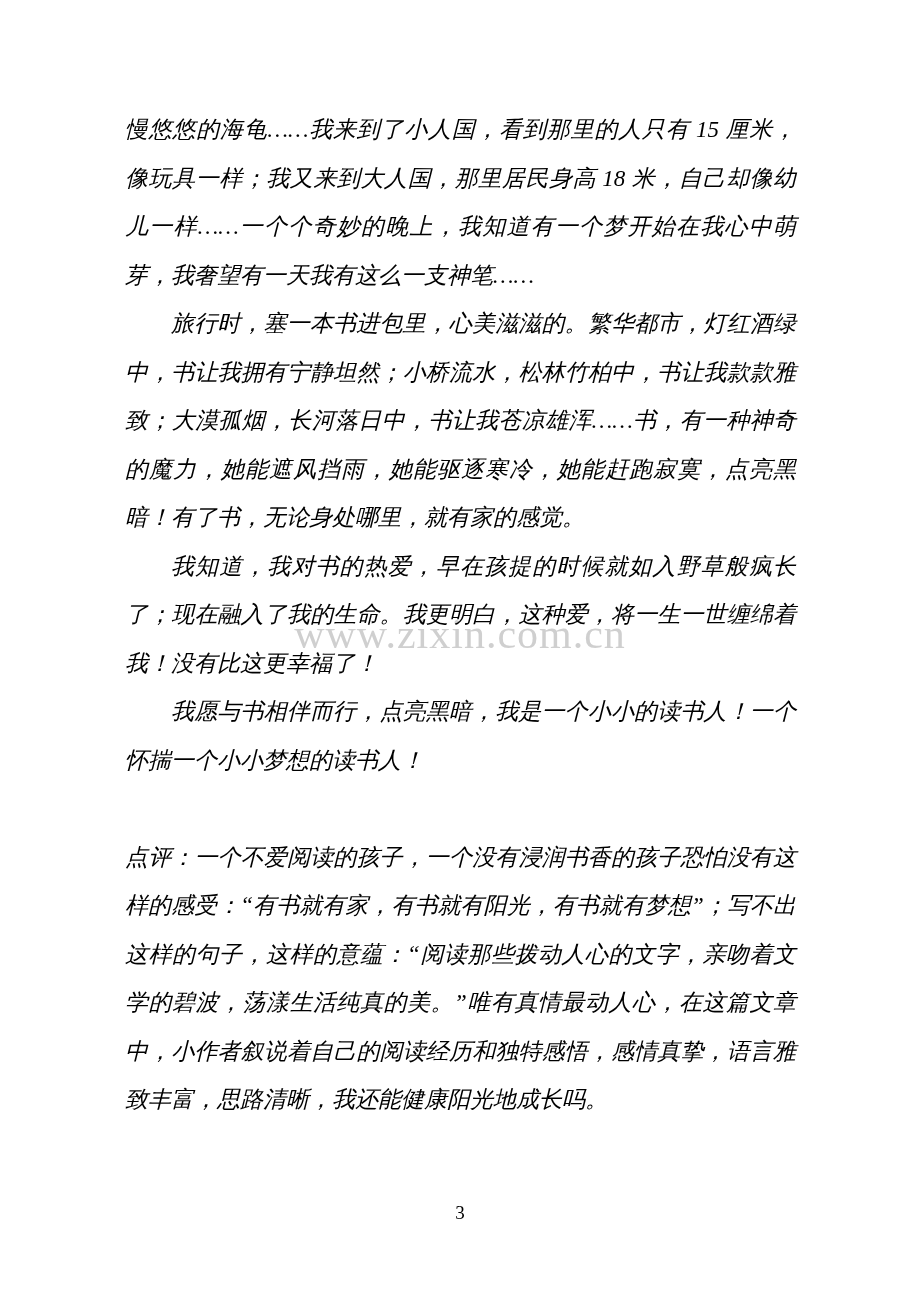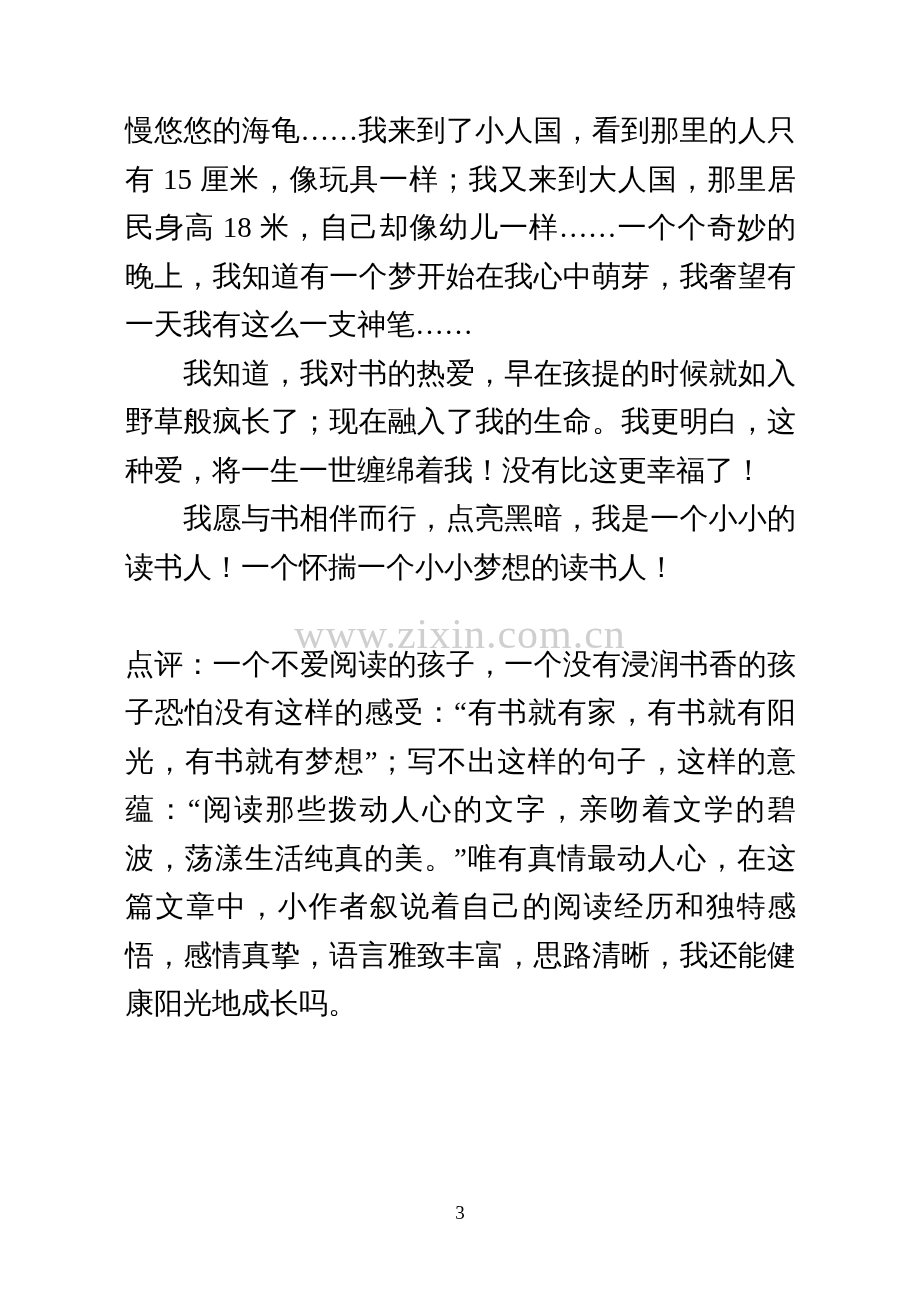--- a/index.html
+++ b/index.html
@@ -30,24 +30,25 @@
     color: #cfcfcf;
     letter-spacing: 1px;
     z-index: 0;
     user-select: none;
   }
   .content {
     position: absolute;
     top: 106px;
     left: 125px;
     width: 671px;
-    font-size: 29px;
+    font-size: 23px;
     line-height: 48.5px;
     text-align: justify;
     z-index: 1;
+    font-style: italic;
   }
   .para {
     margin: 0;
     padding: 0;
   }
   .para.indent {
     text-indent: 2em;
   }
   .para.comment {
     margin-top: 48.5px;
@@ -64,20 +65,21 @@
 </style>
 </head>
 <body>
 
 <div class="page">
 
   <div class="watermark">www.zixin.com.cn</div>
 
   <div class="content">
     <p class="para">慢悠悠的海龟……我来到了小人国，看到那里的人只有 15 厘米，像玩具一样；我又来到大人国，那里居民身高 18 米，自己却像幼儿一样……一个个奇妙的晚上，我知道有一个梦开始在我心中萌芽，我奢望有一天我有这么一支神笔……</p>
+    <p class="para indent">旅行时，塞一本书进包里，心美滋滋的。繁华都市，灯红酒绿中，书让我拥有宁静坦然；小桥流水，松林竹柏中，书让我款款雅致；大漠孤烟，长河落日中，书让我苍凉雄浑……书，有一种神奇的魔力，她能遮风挡雨，她能驱逐寒冷，她能赶跑寂寞，点亮黑暗！有了书，无论身处哪里，就有家的感觉。</p>
     <p class="para indent">我知道，我对书的热爱，早在孩提的时候就如入野草般疯长了；现在融入了我的生命。我更明白，这种爱，将一生一世缠绵着我！没有比这更幸福了！</p>
     <p class="para indent">我愿与书相伴而行，点亮黑暗，我是一个小小的读书人！一个怀揣一个小小梦想的读书人！</p>
     <p class="para comment">点评：一个不爱阅读的孩子，一个没有浸润书香的孩子恐怕没有这样的感受：“有书就有家，有书就有阳光，有书就有梦想”；写不出这样的句子，这样的意蕴：“阅读那些拨动人心的文字，亲吻着文学的碧波，荡漾生活纯真的美。”唯有真情最动人心，在这篇文章中，小作者叙说着自己的阅读经历和独特感悟，感情真挚，语言雅致丰富，思路清晰，我还能健康阳光地成长吗。</p>
   </div>
 
   <div class="page-number">3</div>
 
 </div>
 
 </body></html>

